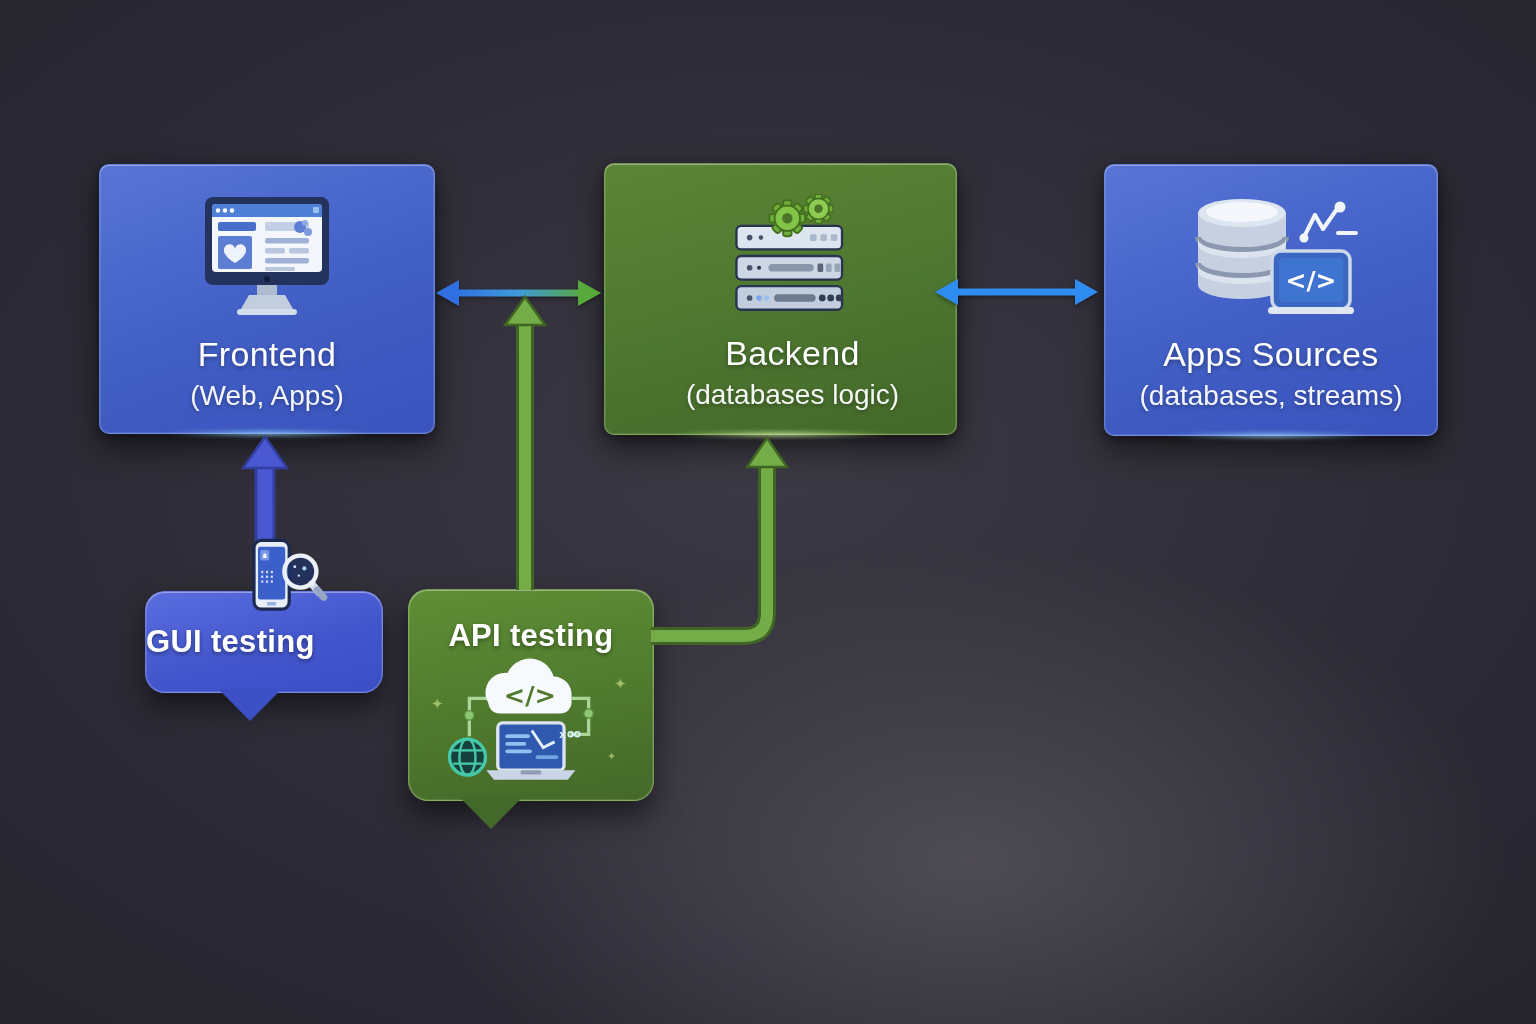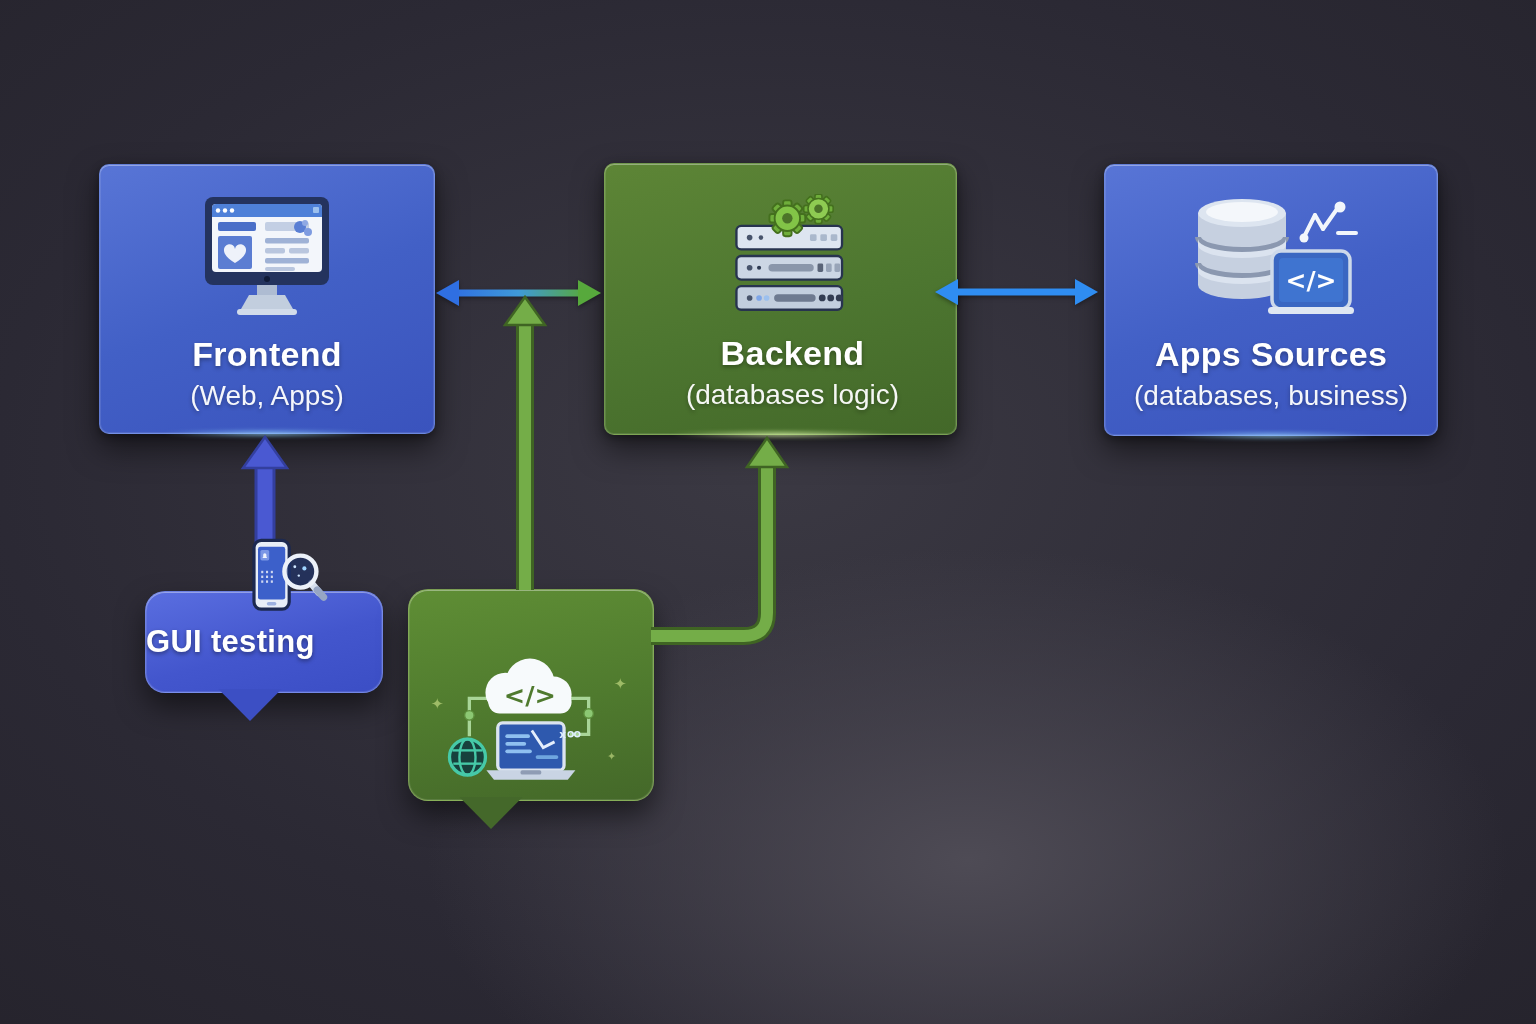--- a/index.html
+++ b/index.html
@@ -13,21 +13,21 @@
   
   .node{
     position:absolute;display:flex;flex-direction:column;align-items:center;
     border-radius:10px;color:#fff;text-align:center;
     box-shadow:0 14px 30px rgba(0,0,0,.5), 0 3px 8px rgba(0,0,0,.35),
                inset 0 1px 0 rgba(255,255,255,.28), inset 0 0 0 1px rgba(255,255,255,.10);
   }
   .node.blue{background:linear-gradient(160deg,#5875d6 0%,#4260c6 50%,#3a53bd 100%);border:1px solid rgba(170,195,255,.35);}
   .node.green{background:linear-gradient(165deg,#5d8536 0%,#4d7630 55%,#43682а 100%);}
   .node.green{background:linear-gradient(165deg,#5d8536 0%,#4d7630 55%,#436829 100%);border:1px solid rgba(200,235,150,.32);padding-left:24px;}
-  .node .title{font-size:34px;font-weight:700;margin-top:16px;letter-spacing:.3px;text-shadow:0 2px 4px rgba(0,0,0,.35);}
+  .node .title{font-size:34px;font-weight:400;margin-top:16px;letter-spacing:.3px;text-shadow:0 2px 4px rgba(0,0,0,.35);}
   .node .subtitle{font-size:28px;font-weight:400;margin-top:6px;color:rgba(255,255,255,.95);text-shadow:0 2px 4px rgba(0,0,0,.3);}
   .node .iconwrap{margin-top:26px;height:128px;display:flex;align-items:flex-end;}
   #node-frontend{left:99px;top:164px;width:334px;height:268px;}
   #node-backend{left:604px;top:163px;width:327px;height:270px;}
   #node-datasources{left:1104px;top:164px;width:332px;height:270px;}
   .edge-glow{position:absolute;bottom:-4px;left:18%;width:64%;height:7px;border-radius:50%;filter:blur(2px);}
   .edge-glow.blue{background:radial-gradient(closest-side,rgba(150,212,255,.95),rgba(150,212,255,0));}
   .edge-glow.green{background:radial-gradient(closest-side,rgba(222,250,170,.95),rgba(222,250,170,0));}
   
   .callout{
@@ -162,30 +162,31 @@
         </g>
         <circle cx="124" cy="47" r="4.5" fill="#f2f6fb"></circle>
         <circle cx="160" cy="16" r="5.5" fill="#f2f6fb"></circle>
         <rect x="92" y="60" width="78" height="58" rx="9" fill="#3a67c2" stroke="#cdd9ea" stroke-width="3.5"></rect>
         <rect x="99" y="67" width="64" height="44" rx="4" fill="#3f74d0"></rect>
         <text x="131" y="98" text-anchor="middle" font-family="DejaVu Sans, sans-serif" font-size="25" font-weight="bold" fill="#ffffff">&lt;/&gt;</text>
         <rect x="88" y="116" width="86" height="7" rx="3.5" fill="#dfe7f2"></rect>
       </svg>
     </div>
     <div class="title">Apps Sources</div>
-    <div class="subtitle">(databases, business)</div>
+    <div class="subtitle">(databases, streams)</div>
     <div class="edge-glow blue"></div>
   </div>
 
   <div class="callout" id="callout-gui">
     <span class="label">GUI testing</span>
     <div class="tail" id="tail-gui"></div>
   </div>
 
   <div class="callout" id="callout-api">
+    <span class="label">API testing</span>
     <span class="sparkle" style="left:22px;top:105px;">✦</span>
     <span class="sparkle" style="left:205px;top:85px;">✦</span>
     <span class="sparkle" style="left:198px;top:160px;font-size:11px;">✦</span>
     <div class="tail" id="tail-api"></div>
   </div>
 
   <svg id="arrows" width="1536" height="1024" viewBox="0 0 1536 1024">
     <defs>
       <linearGradient id="g-fb" x1="452" y1="0" x2="585" y2="0" gradientUnits="userSpaceOnUse">
         <stop offset="0" stop-color="#2f6fe2"></stop>

